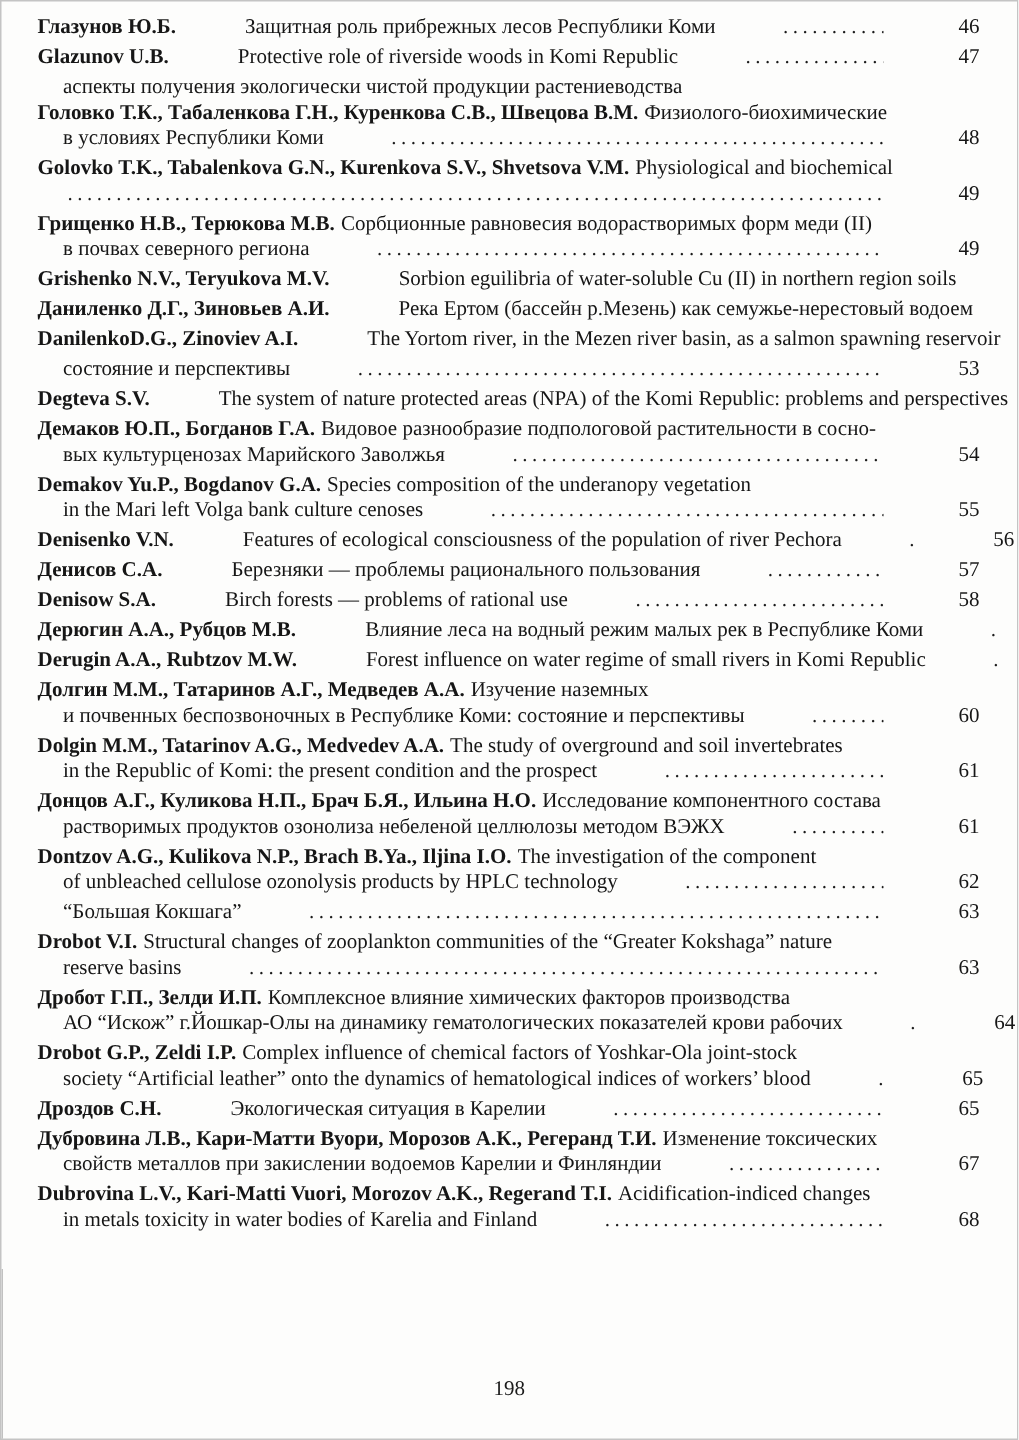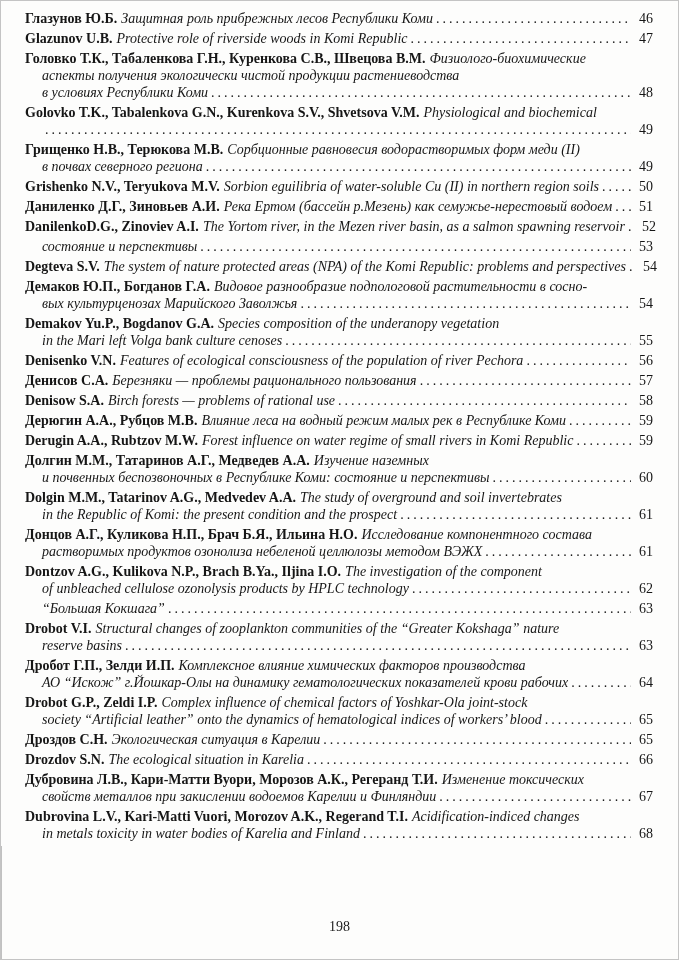--- a/index.html
+++ b/index.html
@@ -13,23 +13,23 @@
     padding: 9px 25px 0 24px;
     font-family: "Liberation Serif", serif;
     color: #161616;
     overflow: hidden;
   }
   .toc { width: 100%; }
   .entry { font-size: 14px; line-height: 17px; }
   .entry + .entry { margin-top: 3px; }
   .line { display: block; }
   .authors { font-weight: bold; margin-right: 4px; white-space: nowrap; }
-  .txt { white-space: nowrap; font-style: italic; }
+  .txt { white-space: nowrap; }
   .line-cont { padding-left: 17px; }
-  .line-last { display: flex; align-items: flex-end; }
+  .line-last { display: flex; align-items: flex-end; gap: 42px; }
   .dots {
     flex: 1 1 6px;
     min-width: 6px;
     overflow: hidden;
     white-space: nowrap;
     margin-left: 3px;
   }
   .dots::after {
     content: "..................................................................................................................................................................................................................";
     letter-spacing: 3px;
@@ -70,22 +70,22 @@
   </div>
       <div class="entry">
     <div class="line line-first line-last">
           <span class="authors">Glazunov U.B.</span>
           <span class="txt">Protective role of riverside woods in Komi Republic</span>
           <span class="dots"></span>
           <span class="pg">47</span>
         </div>
   </div>
       <div class="entry">
-    <div class="line line-first"><span class="authors">Головко Т.К., Табаленкова Г.Н., Куренкова С.В., Швецова В.М.</span><span class="txt">Физиолого-биохимические</span></div>
-  <div class="line line-cont"><span class="txt">аспекты получения экологически чистой продукции растениеводства</span></div>
+    <div class="line line-cont"><span class="txt">аспекты получения экологически чистой продукции растениеводства</span></div>
+  <div class="line line-first"><span class="authors">Головко Т.К., Табаленкова Г.Н., Куренкова С.В., Швецова В.М.</span><span class="txt">Физиолого-биохимические</span></div>
         <div class="line line-cont line-last">
           <span class="txt">в условиях Республики Коми</span>
           <span class="dots"></span>
           <span class="pg">48</span>
         </div>
       </div>
       <div class="entry">
     <div class="line line-first"><span class="authors">Golovko T.K., Tabalenkova G.N., Kurenkova S.V., Shvetsova V.M.</span><span class="txt">Physiological and biochemical</span></div>
   <div class="line line-cont line-last">
           <span class="dots"></span>
@@ -257,28 +257,20 @@
           <span class="dots"></span>
           <span class="pg">65</span>
         </div>
       </div>
       <div class="entry">
     <div class="line line-first line-last">
           <span class="authors">Дроздов С.Н.</span>
           <span class="txt">Экологическая ситуация в Карелии</span>
           <span class="dots"></span>
           <span class="pg">65</span>
-        </div>
-  </div>
-      <div class="entry">
-    <div class="line line-first line-last">
-          <span class="authors">Drozdov S.N.</span>
-          <span class="txt">The ecological situation in Karelia</span>
-          <span class="dots"></span>
-          <span class="pg">66</span>
         </div>
   </div>
       <div class="entry">
     <div class="line line-first"><span class="authors">Дубровина Л.В., Кари-Матти Вуори, Морозов А.К., Регеранд Т.И.</span><span class="txt">Изменение токсических</span></div>
   <div class="line line-cont line-last">
           <span class="txt">свойств металлов при закислении водоемов Карелии и Финляндии</span>
           <span class="dots"></span>
           <span class="pg">67</span>
         </div>
       </div>

